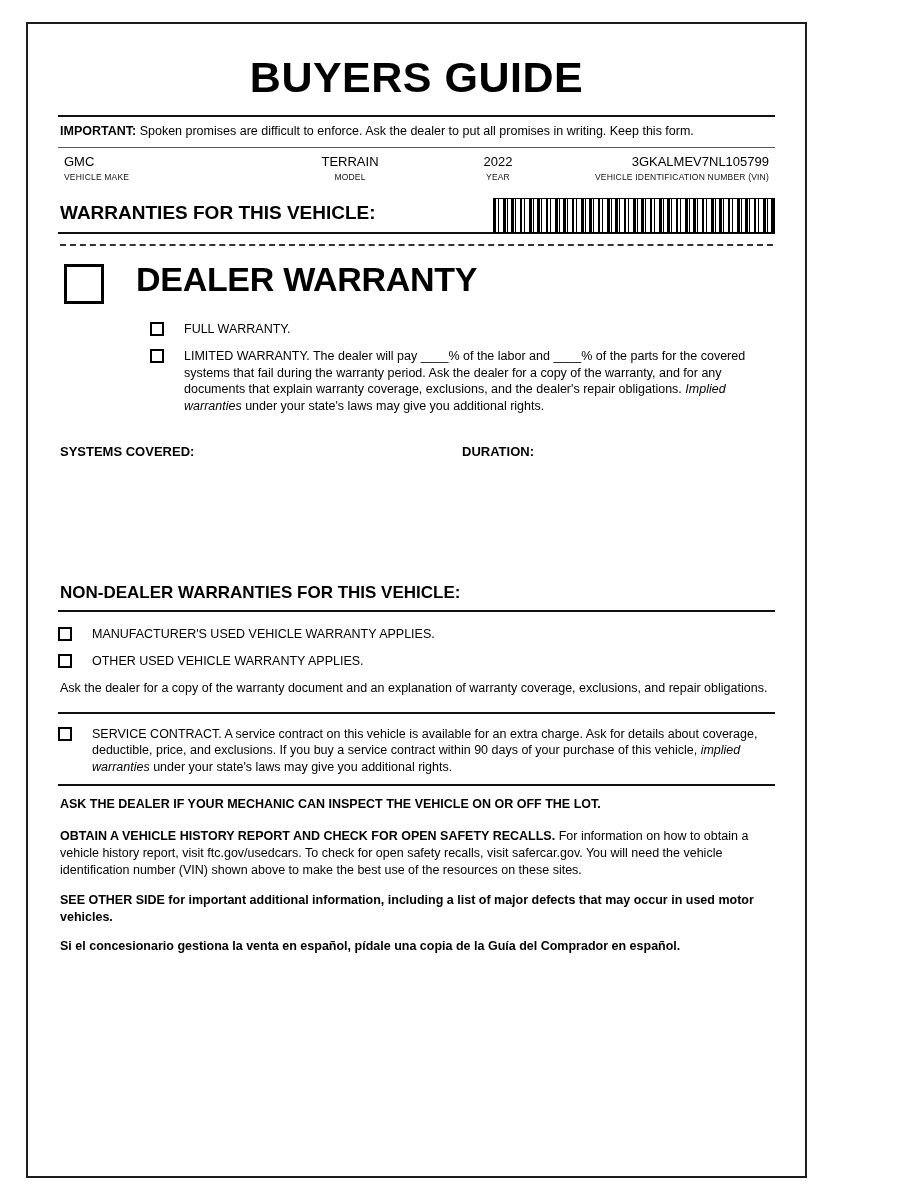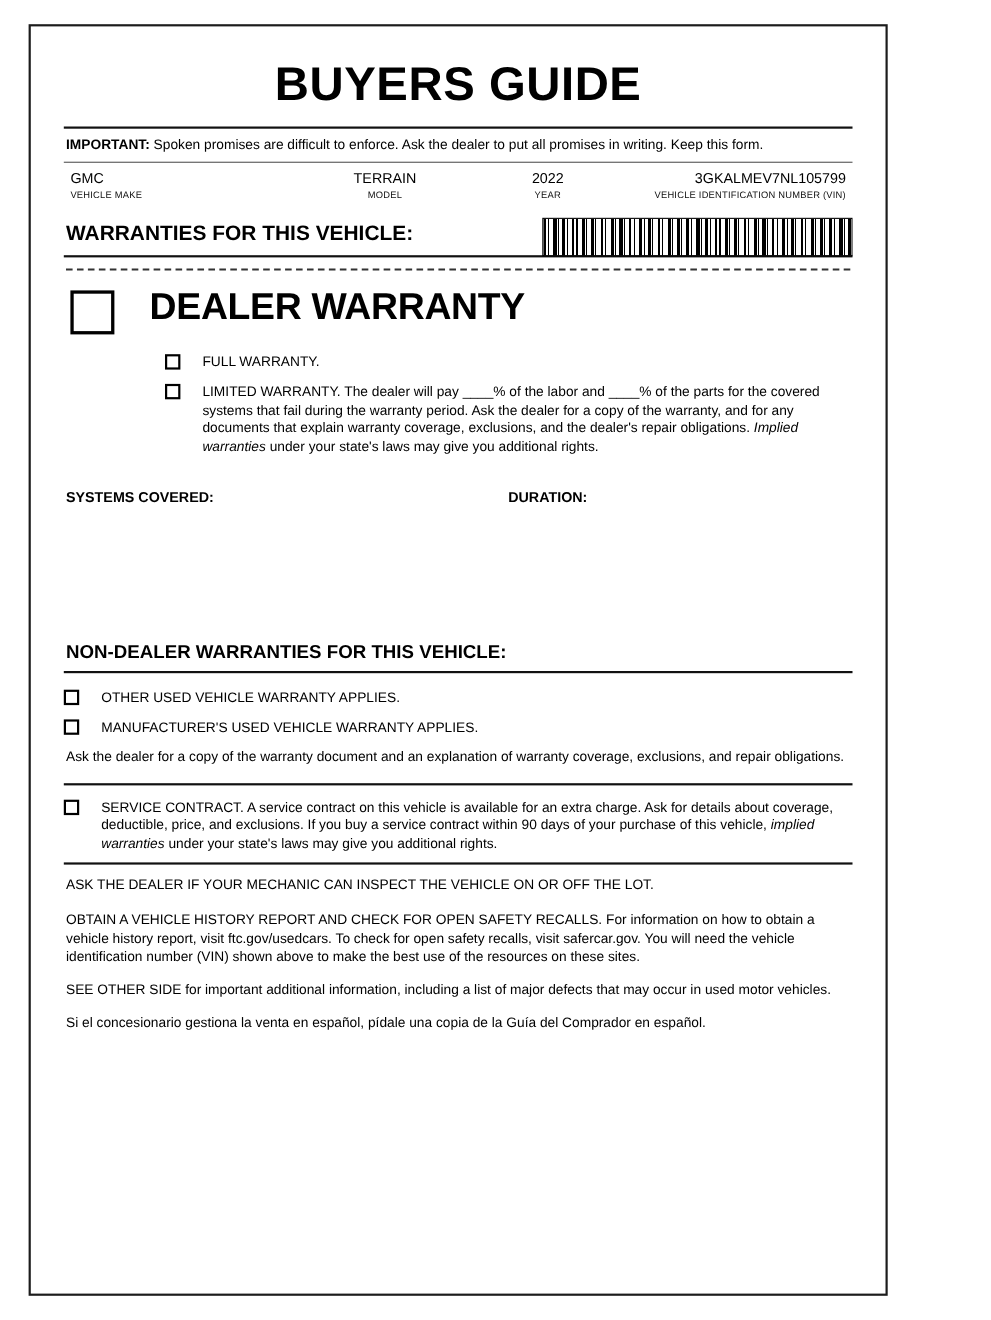--- a/index.html
+++ b/index.html
@@ -213,21 +213,21 @@
   .svc-block .smallrow i { font-style: italic; }
   
   .bottom {
     padding-top: 10px;
   }
   .bpara {
     font-size: 12.5px;
     line-height: 1.35;
     margin: 0 2px 13px 2px;
   }
-  .bpara b { font-weight: normal; }
+  .bpara b { font-weight: bold; }
   .bpara.first { margin-bottom: 15px; }
   em { font-style: italic; }
 </style>
 </head>
 <body>
 
 <div class="page">
   <div class="sheet">
 
     <div class="title">BUYERS GUIDE</div>
@@ -294,25 +294,25 @@
     </div>
 
     <div class="spacer-zone"></div>
 
     <div class="nd-head">NON-DEALER WARRANTIES FOR THIS VEHICLE:</div>
     <div class="nd-rule"></div>
 
     <div class="nd-list">
       <div class="smallrow">
         <span class="smallbox"></span>
+        <span>MANUFACTURER'S USED VEHICLE WARRANTY APPLIES.</span>
+      </div>
+      <div class="smallrow">
+        <span class="smallbox"></span>
         <span>OTHER USED VEHICLE WARRANTY APPLIES.</span>
-      </div>
-      <div class="smallrow">
-        <span class="smallbox"></span>
-        <span>MANUFACTURER'S USED VEHICLE WARRANTY APPLIES.</span>
       </div>
       <div class="nd-note">Ask the dealer for a copy of the warranty document and an explanation of warranty coverage, exclusions, and repair obligations.</div>
     </div>
 
     <div class="nd-rule"></div>
 
     <div class="svc-block">
       <div class="smallrow">
         <span class="smallbox"></span>
         <span>SERVICE CONTRACT.  A service contract on this vehicle is available for an extra charge.  Ask for details about coverage, deductible, price, and exclusions.  If you buy a service contract within 90 days of your purchase of this vehicle, </span><i>implied warranties</i><span> under your state's laws may give you additional rights.</span>

